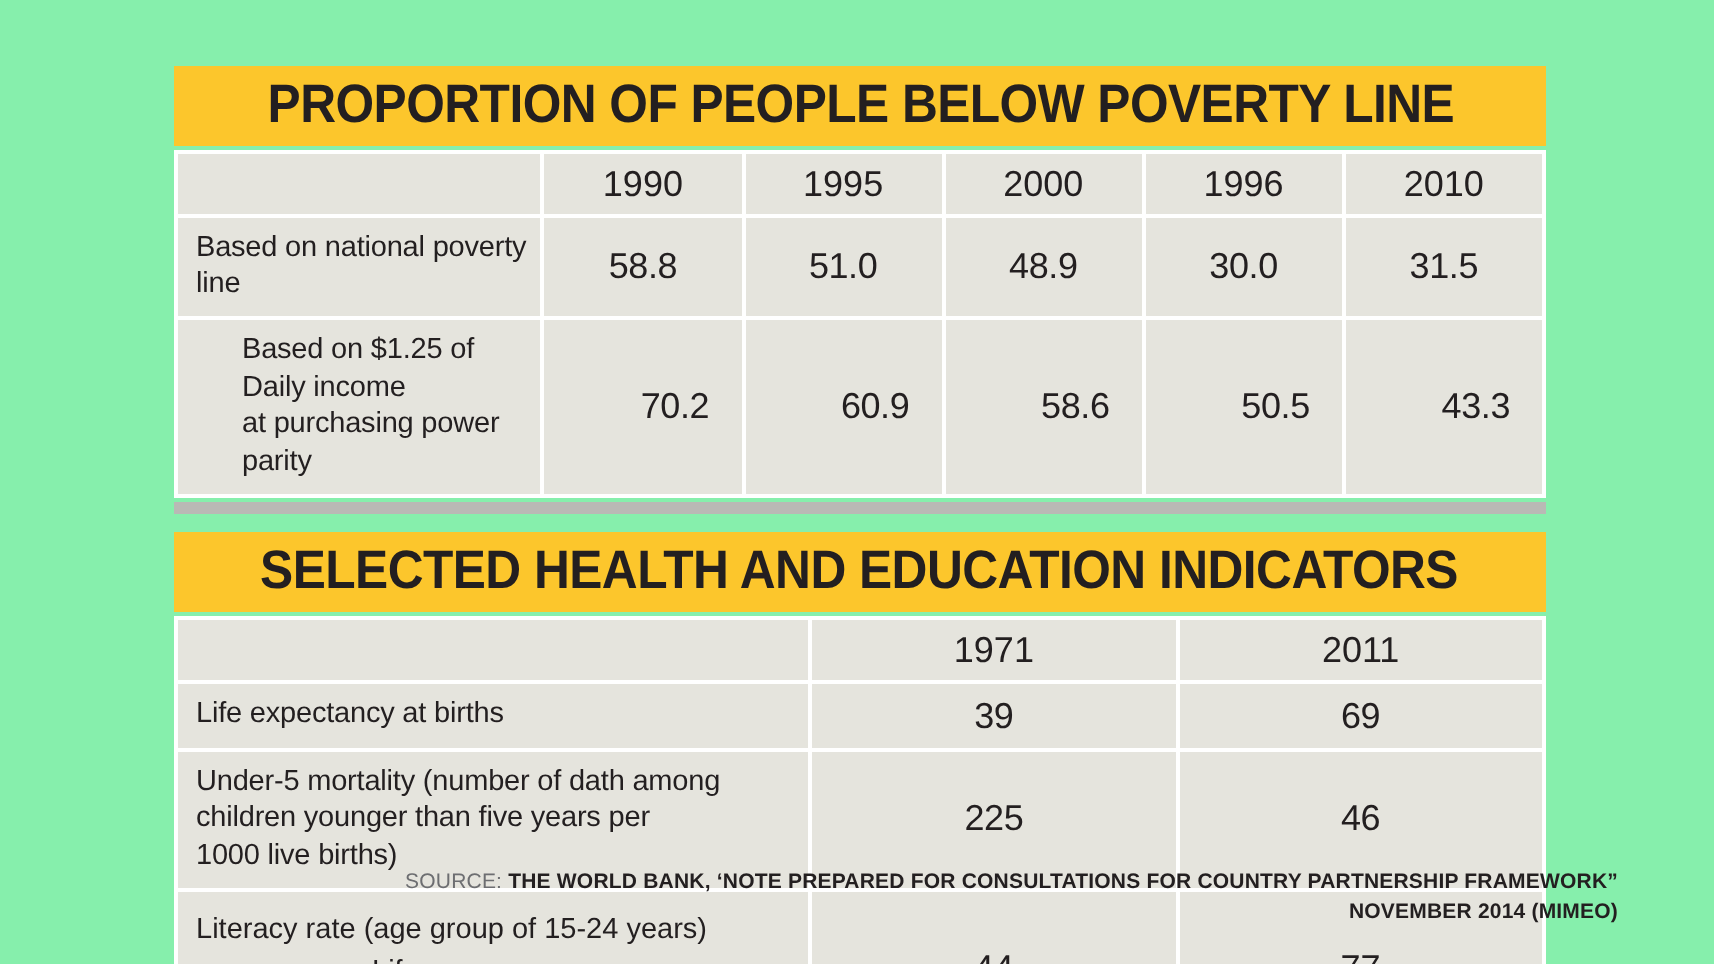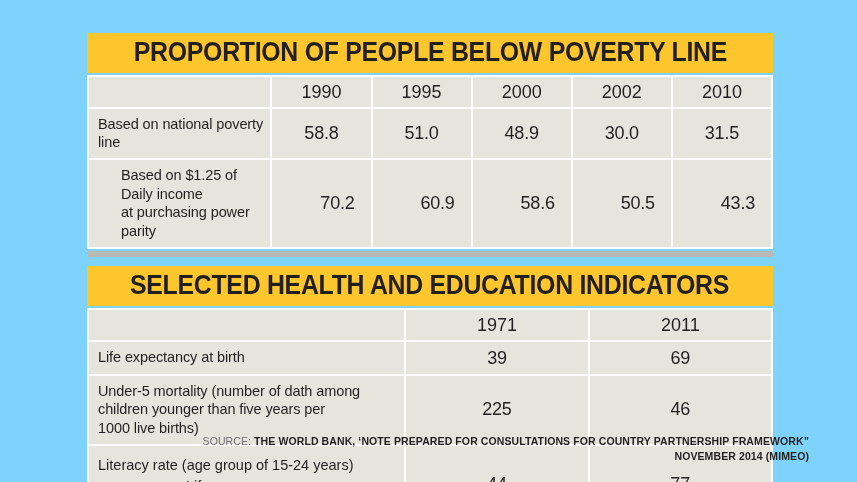--- a/index.html
+++ b/index.html
@@ -9,21 +9,21 @@
     height: 482px;
     background: #ffffff;
     font-family: "Liberation Sans", sans-serif;
     overflow: hidden;
   }
 
   .page {
     position: relative;
     width: 857px;
     height: 482px;
-    background: #7dd3fc;
+    background: #86efac;
   }
 
   .infographic {
     position: absolute;
     left: 87px;
     top: 33px;
     width: 686px;
   }
 
   
@@ -161,21 +161,21 @@
       <span class="banner-text">PROPORTION OF PEOPLE BELOW POVERTY LINE</span>
     </div>
 
     <table class="tbl t1">
       <tbody>
           <tr>
         <th class="hdr-blank c-label"></th>
         <th class="hdr-cell c-year">1990</th>
         <th class="hdr-cell c-year">1995</th>
         <th class="hdr-cell c-year">2000</th>
-        <th class="hdr-cell c-year">2002</th>
+        <th class="hdr-cell c-year">1996</th>
         <th class="hdr-cell c-year">2010</th>
       </tr>
 
       <tr class="row-1">
         <td class="label-cell c-label">Based on national poverty line</td>
         <td class="num-cell c-year">58.8</td>
         <td class="num-cell c-year">51.0</td>
         <td class="num-cell c-year">48.9</td>
         <td class="num-cell c-year">30.0</td>
         <td class="num-cell c-year">31.5</td>
@@ -204,21 +204,21 @@
 
     <table class="tbl t2">
       <tbody>
           <tr>
         <th class="hdr-blank c-label"></th>
         <th class="hdr-cell c-year">1971</th>
         <th class="hdr-cell c-year">2011</th>
       </tr>
 
       <tr class="row-life">
-        <td class="label-cell c-label">Life expectancy at birth</td>
+        <td class="label-cell c-label">Life expectancy at births</td>
         <td class="num-cell c-year">39</td>
         <td class="num-cell c-year">69</td>
       </tr>
 
       <tr class="row-mort">
         <td class="label-cell multi c-label">
           <div>Under-5 mortality (number of dath among</div>
           <div>children younger than five years per</div>
           <div>1000 live births)</div>
         </td>

